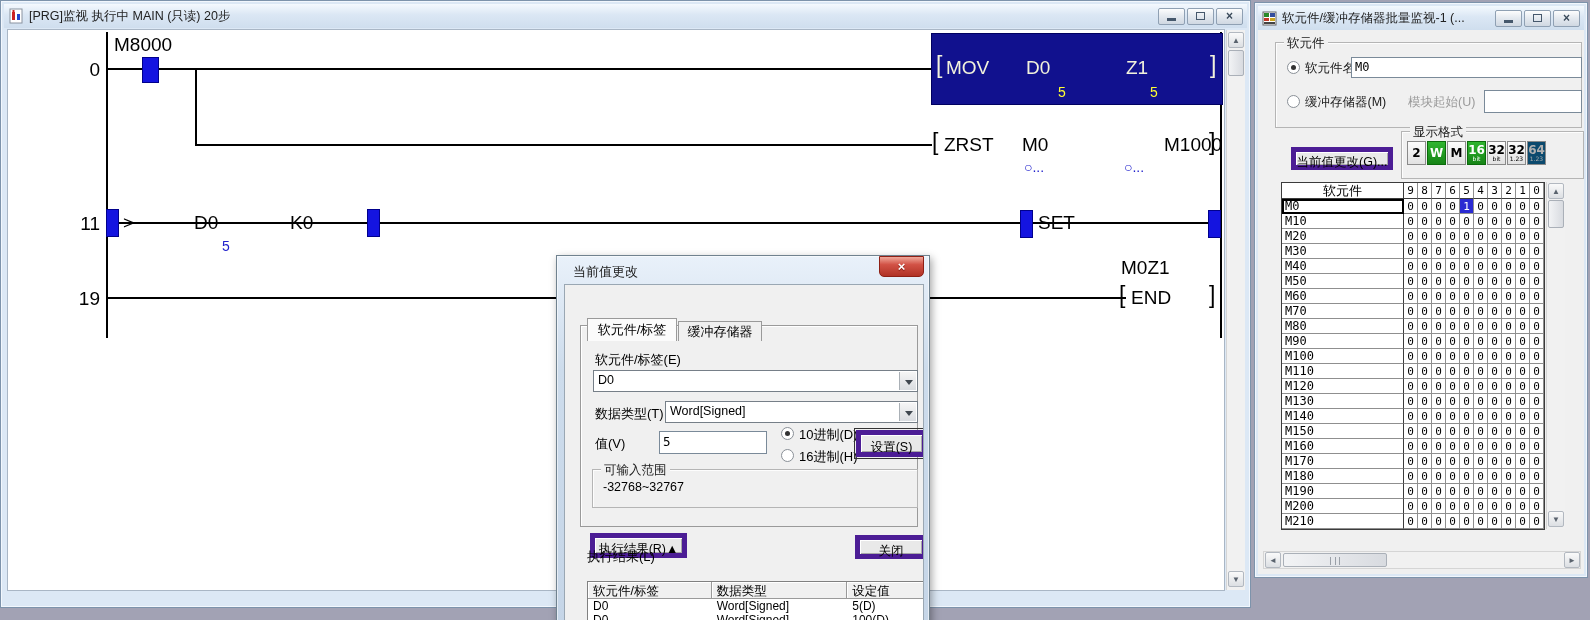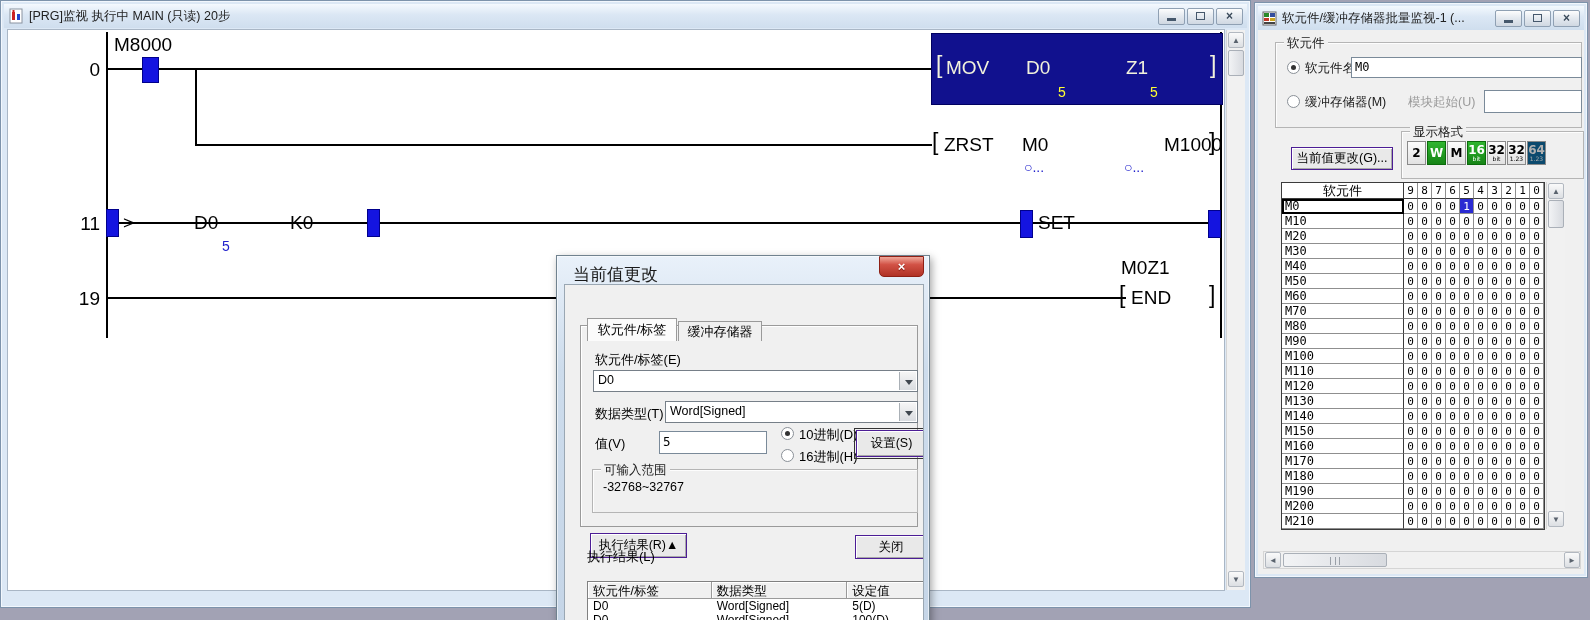--- a/index.html
+++ b/index.html
@@ -51,21 +51,21 @@
   .legend { position:absolute; top:-8px; left:8px; background:#f0f0f0; font-size:12.5px; padding:0 3px; color:#1a1a1a; }
   .radio { position:absolute; width:13px; height:13px; border-radius:50%；;
            border:1px solid #8a9097; background:#fff; border-radius:50%; }
   .radio.sel::after { content:""; position:absolute; left:3px; top:3px; width:5px; height:5px;
                       border-radius:50%; background:#333; }
   .mlabel { position:absolute; font-size:12.5px; color:#1a1a1a; white-space:nowrap; }
   .mlabel.dis { color:#9a9a9a; }
   .tbox { position:absolute; background:#fff; border:1px solid #7a8a99; font-size:12px;
           padding:2px 3px; color:#000; overflow:hidden; white-space:nowrap;
           font-family:"DejaVu Sans Mono", monospace; }
-  .pbtn { position:absolute; background:#e9e9e9; border:1px solid #4c1d95;
+  .pbtn { position:absolute; background:#e9e9e9; border:5px solid #4c1d95;
           box-shadow: inset 1px 1px 0 #ffffff, inset -1px -1px 0 #a8a8a8;
           font-size:12.5px; color:#000; text-align:center; }
   .fmtbtn { position:absolute; width:19px; height:24px; border:1px solid #8a8a8a;
             background:linear-gradient(#fcfcfc,#e2e2e2); text-align:center; line-height:1; padding-top:2px;
             font-family:"DejaVu Sans", sans-serif; }
   .fmtbtn .t { font-size:12px; font-weight:bold; display:block; }
   .fmtbtn .b { font-size:6px; display:block; }
   .fmtbtn.green { background:linear-gradient(#2fb52f,#178517); color:#fff; border-color:#0b6b0b; }
   .fmtbtn.disabled { color:#b0b0b0; background:#0c4a6e; }
 
@@ -80,21 +80,21 @@
                    font-size:11px; font-family:"DejaVu Sans Mono", monospace; text-align:center; line-height:15px; background:#fff; }
   .mbit-h { height:16px; line-height:16px; border-bottom:1px solid #3c3c3c; }
   .mbit.on { background:#2a2ad2; color:#fff; }
   .mdev.focus { outline:2px solid #000; outline-offset:-2px; }
   .hscroll { position:absolute; height:18px; background:#f1f1f1; border:1px solid #d5d5d5; }
 
   
   #dialog { position:absolute; left:556px; top:255px; width:374px; height:380px;
             background:linear-gradient(#e9f1fa,#cddcec 30%,#c5d5e7); border:1px solid #70828f;
             box-shadow:0 0 0 1px rgba(255,255,255,.55) inset, 2px 3px 8px rgba(0,0,0,.35); }
-  #dialog .dtitle { position:absolute; left:16px; top:7px; font-size:17px; color:#1a1a1a; }
+  #dialog .dtitle { position:absolute; left:16px; top:7px; font-size:13px; color:#1a1a1a; }
   #dlg-close { position:absolute; left:322px; top:0px; width:45px; height:21px;
                background:linear-gradient(#f0a89a,#d25246 40%,#b03225);
                border:1px solid #8e2015; border-radius:0 0 5px 5px;
                color:#fff; font-size:13px; font-weight:bold; text-align:center; line-height:19px;
                text-shadow:0 1px 1px #7a180e; }
   #dlg-body { position:absolute; left:7px; top:28px; width:360px; height:352px; background:#f0f0f0;
               border:1px solid #9aa7b3; overflow:hidden; }
   .dlabel { position:absolute; font-size:13px; color:#000; white-space:nowrap; }
   .combo { position:absolute; background:#fff; border:1px solid #767f88; }
   .combo .cval { position:absolute; left:4px; top:2px; font-size:12.5px; white-space:nowrap; }
@@ -613,21 +613,21 @@
       <div class="dlabel" style="left:30px; top:150px;">值(V)</div>
       <div class="tbox" style="left:94px; top:146px; width:108px; height:23px; font-size:12.5px;">5</div>
 
       <div class="dradio sel" style="left:216px; top:142px;"></div>
       <div class="dlabel" style="left:234px; top:141px;">10进制(D)</div>
       <div class="dradio" style="left:216px; top:164px;"></div>
       <div class="dlabel" style="left:234px; top:163px;">16进制(H)</div>
 
       <div class="pbtn" style="left:291px; top:145px; width:71px; height:27px; line-height:25px; outline:1px solid #333; outline-offset:1px;">设置(S)</div>
 
-      <div class="group" style="left:27px; top:184px; width:326px; height:44px; background:#f0f0f0;">
+      <div class="group" style="left:27px; top:184px; width:326px; height:39px; background:#f0f0f0;">
         <span class="legend">可输入范围</span>
         <span class="dlabel" style="left:10px; top:10px; font-size:12.5px;">-32768~32767</span>
       </div>
 
       <div class="pbtn" style="left:25px; top:248px; width:97px; height:25px; line-height:23px;">执行结果(R)▲</div>
       <div class="pbtn" style="left:290px; top:250px; width:72px; height:24px; line-height:22px;">关闭</div>
 
       <div class="dlabel" style="left:22px; top:263px;">执行结果(L)</div>
 
       <div id="rtable">

